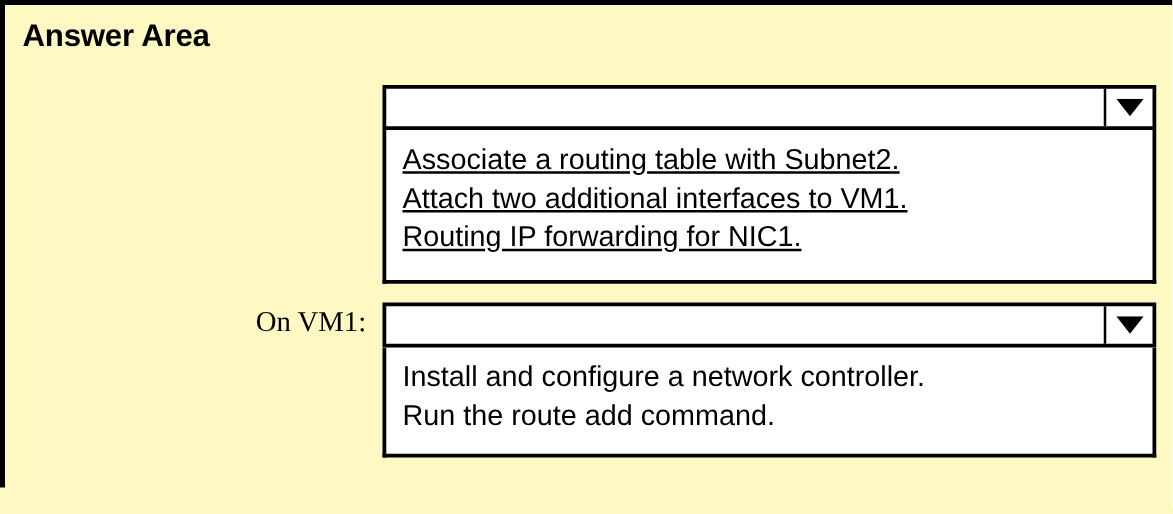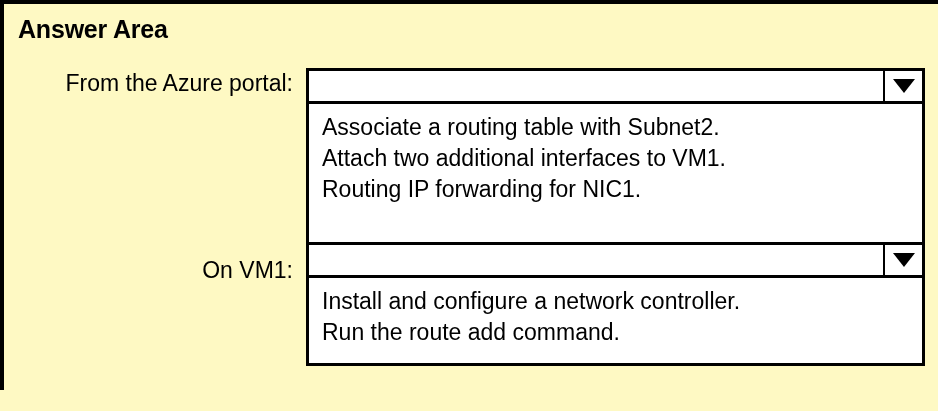--- a/index.html
+++ b/index.html
@@ -51,21 +51,21 @@
   .row-label {
     position: absolute;
     font-size: 23px;
     line-height: 28px;
     white-space: nowrap;
     text-align: right;
     width: 276px;
     left: 17px;
   }
   .row-label.r1 { top: 69px; }
-  .row-label.r2 { top: 256px; }
+  .row-label.r2 { top: 244px; font-family: Liberation Serif, serif; }
 
   
   .combo {
     position: absolute;
     left: 306px;
     width: 619px;
     box-sizing: border-box;
   }
   .combo.c1 { top: 68px; }
   .combo.c2 { top: 242px; }
@@ -99,42 +99,41 @@
   }
   .combo-arrow svg { display: block; }
 
   .combo-list {
     border: 3px solid #000000;
     border-top: none;
     box-sizing: border-box;
     background: #ffffff;
     padding: 8px 0 9px 0;
   }
-  .combo.c1 .combo-list { height: 141px; }
+  .combo.c1 .combo-list { height: 123px; text-decoration: underline; }
   .combo.c2 .combo-list { height: 88px; }
 
   .combo-option {
     font-size: 23px;
     line-height: 31px;
     padding-left: 13px;
     white-space: nowrap;
     color: #000000;
   }
 </style>
 </head>
 <body>
 
 <div id="screenshot">
 
   <div class="edge-top"></div>
   <div class="edge-left"></div>
 
   <div class="heading">Answer Area</div>
 
-  <div class="row-label r1">From the Azure portal:</div>
 
   <div class="combo c1">
     <div class="combo-field">
       <div class="combo-value"></div>
       <div class="combo-arrow">
         <svg width="22" height="14" viewBox="0 0 22 14" aria-hidden="true">
           <polygon points="0,0 22,0 11,14" fill="#000000"></polygon>
         </svg>
       </div>
     </div>

